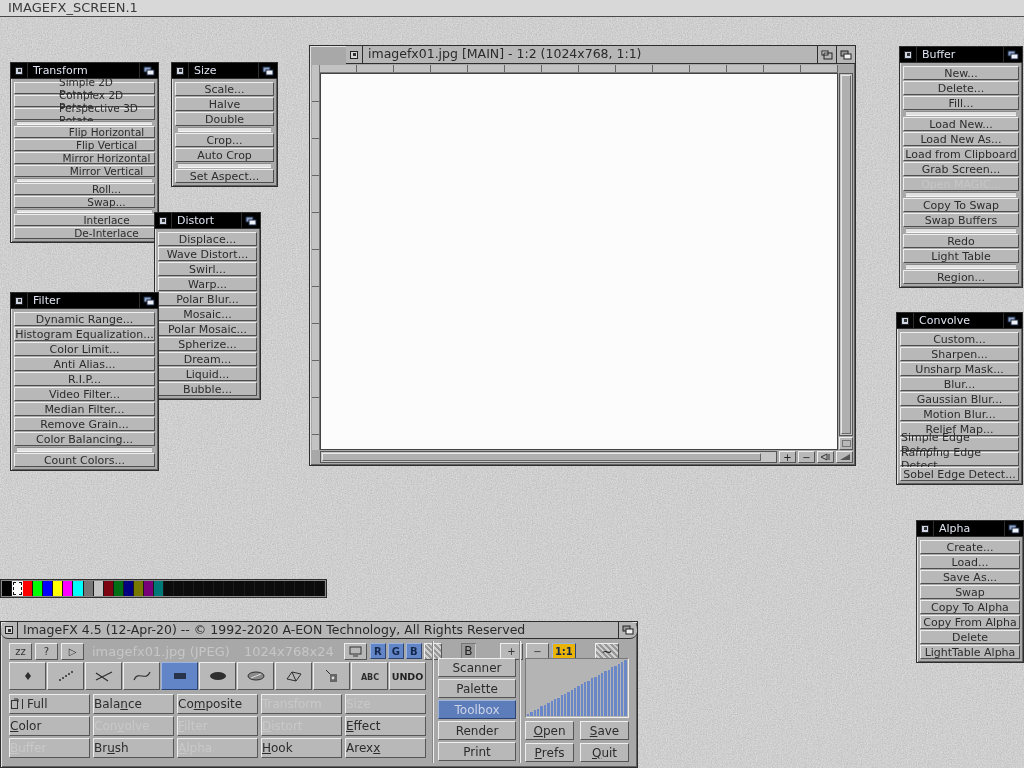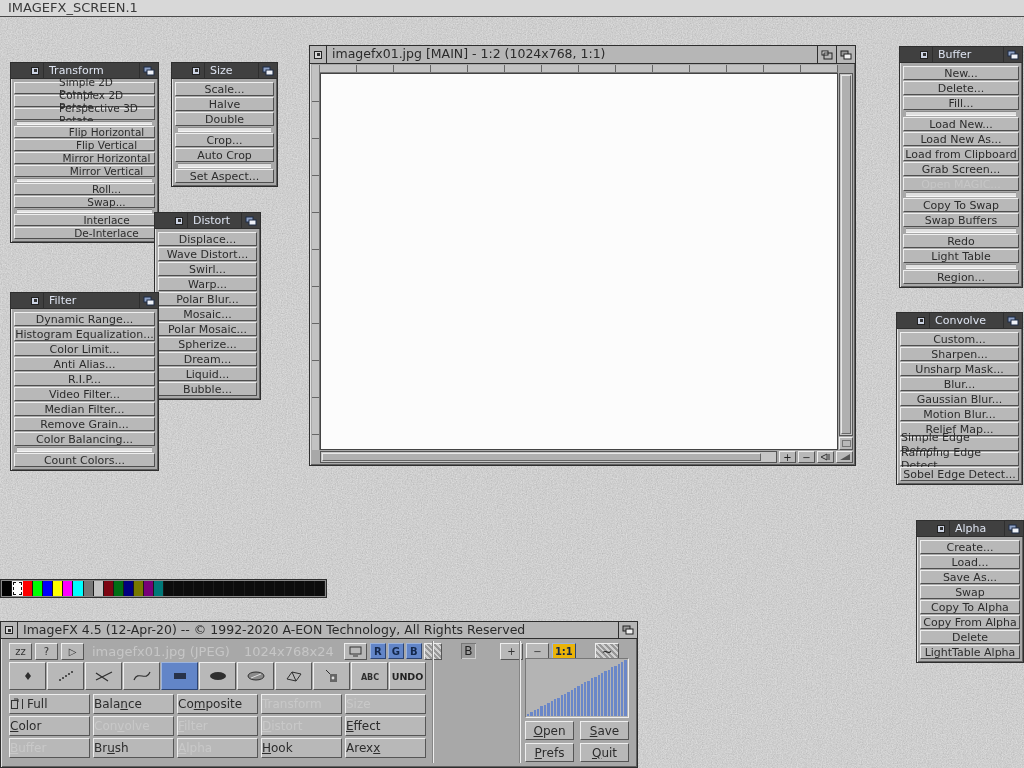--- a/index.html
+++ b/index.html
@@ -8,21 +8,21 @@
 
   .texture { position:absolute; left:0; top:17px; width:1024px; height:751px; z-index:0; }
 
   .screenbar { position:absolute; top:0; left:0; width:1024px; height:17px; background:#d8d8d8;
     border-bottom:1px solid #4a4a4a; color:#3a3a3a; font-size:13px; line-height:16px; padding-left:8px; z-index:5; }
 
   .win { position:absolute; background:#a8a8a8; border:1px solid #2e2e2e;
     box-shadow: inset 1px 1px 0 #e2e2e2, inset -1px -1px 0 #606060; z-index:2; }
 
   .tbar { height:16px; display:flex; align-items:stretch; border-bottom:1px solid #2e2e2e; font-size:11px; }
-  .tbar.blue { background:#404040; color:#dde3f0;padding-left:16px; }
+  .tbar.blue { background:#000000; color:#dde3f0; }
   .tbar.gray { background:#b6b6b6; color:#2a2a2a; }
   .gadget { width:17px; flex:0 0 17px; border-right:1px solid #2e2e2e; display:flex; align-items:center; justify-content:center; }
   .gadget.right { border-right:none; border-left:1px solid #2e2e2e; width:19px; flex:0 0 19px; }
   .cbox { width:8px; height:8px; border:1px solid #222; background:#cdd4e4; display:flex; align-items:center; justify-content:center; }
   .tbar.gray .cbox { background:#d6d6d6; }
   .cbox::after { content:""; width:3px; height:3px; background:#333; }
   .ttext { flex:1; padding-left:5px; line-height:15px; white-space:nowrap; overflow:hidden; }
 
   .plist { padding:3px 3px 3px; display:flex; flex-direction:column; gap:1px; }
   .pbtn { height:14px; display:flex; align-items:center; justify-content:center; font-size:11px;
@@ -36,21 +36,21 @@
   #win-transform { left:10px; top:62px;  width:149px; }
   #win-size      { left:171px; top:62px; width:107px; }
   #win-distort   { left:154px; top:212px; width:107px; }
   #win-filter    { left:10px; top:292px; width:149px; }
   #win-buffer    { left:899px; top:46px; width:124px; }
   #win-convolve  { left:896px; top:312px; width:127px; }
   #win-alpha     { left:916px; top:520px; width:108px; }
 
   
   #win-main { left:309px; top:45px; width:547px; height:421px; }
-  #win-main .tbar { height:18px; font-size:12.5px; }
+  #win-main .tbar { height:18px; font-size:12.5px;margin-left:36px; }
   .mw-content { position:absolute; left:2px; right:2px; top:19px; bottom:2px; }
   .ruler-h { position:absolute; left:8px; right:15px; top:0; height:8px; background:#c2c2c2; border-bottom:1px solid #777;
     background-image:repeating-linear-gradient(90deg, transparent 0 36px, #666 36px 37px); }
   .ruler-v { position:absolute; left:0; top:0; bottom:13px; width:8px; background:#c2c2c2; border-right:1px solid #777;
     background-image:repeating-linear-gradient(180deg, transparent 0 36px, #666 36px 37px); }
   .canvas { position:absolute; left:8px; top:8px; right:15px; bottom:13px; background:#fcfcfc; border:1px solid #444; }
   .vcol { position:absolute; right:0; top:8px; bottom:13px; width:14px; }
   .vtrack { position:absolute; top:0; left:0; right:0; bottom:14px; background:#c6c6c6; border:1px solid #555; }
   .vthumb { position:absolute; inset:1px; background:#b0b0b0; border:1px solid; border-color:#e8e8e8 #666 #666 #e8e8e8; }
   .navbtn { position:absolute; bottom:0; left:0; right:0; height:13px; background:#b8b8b8;
@@ -65,21 +65,21 @@
   
   #win-palette { left:0; top:579px; width:327px; }
   #win-palette .tbar { height:13px; font-size:10.5px; }
   #win-palette .ttext { line-height:12px; }
   .swatches { display:flex; height:17px; padding:1px; background:#888; }
   .swatch { flex:1; border-right:1px solid #1a1a1a; }
   .swatch.selected { border:1px dashed #f4f4f4; outline:1px dashed #111; outline-offset:-2px; }
 
   
   #win-toolbox { left:0; top:621px; width:638px; height:147px; }
-  #win-toolbox .tbar { height:17px; font-size:12.5px; }
+  #win-toolbox .tbar { height:17px; font-size:12.5px;border-radius:7px; }
   .inforow { position:absolute; left:8px; top:20px; height:18px; display:flex; align-items:center; }
   .sbtn { height:17px; min-width:23px; padding:0 3px; margin-right:3px; background:#b8b8b8; color:#333;
     border:1px solid; border-color:#eee #555 #555 #eee; font-size:10px; display:flex; align-items:center; justify-content:center; }
   .ghosttxt { color:#c6c6c6; font-size:13px; white-space:nowrap; }
   .fname { margin-left:5px; width:152px; }
   .fdims { margin-right:10px; }
   .chan { width:16px; height:16px; min-width:16px; padding:0; margin-right:2px; background:#6285c8; color:#14284c;
     font-size:10px; font-weight:bold; border-color:#9db4dd #2c4474 #2c4474 #9db4dd; }
   .dither { background:repeating-linear-gradient(45deg,#989898 0 2px,#cfcfcf 2px 4px); width:18px; min-width:18px; padding:0; }
   .modelbl { margin-left:16px; margin-right:24px; width:15px; height:16px; background:#9b9b9b;
@@ -602,20 +602,27 @@
       <div class="gbtn">
 
         <span>Arex<u>x</u></span>
       </div>
 
   </div>
 
   <div class="vdiv" style="left:431px"></div>
   <div class="vdiv" style="left:518px"></div>
 
+  <div class="rightcol">
+    <div class="rbtn">Scanner</div>
+      <div class="rbtn">Palette</div>
+      <div class="rbtn selected">Toolbox</div>
+      <div class="rbtn">Render</div>
+      <div class="rbtn">Print</div>
+  </div>
 
   <div class="ramp" id="ramp">
       <div class="rbar" style="height: 3%; background: rgb(106, 135, 200);"></div>
       <div class="rbar" style="height: 7%; background: rgb(106, 135, 200);"></div>
       <div class="rbar" style="height: 10%; background: rgb(106, 135, 200);"></div>
       <div class="rbar" style="height: 13%; background: rgb(106, 135, 200);"></div>
       <div class="rbar" style="height: 17%; background: rgb(106, 135, 200);"></div>
       <div class="rbar" style="height: 20%; background: rgb(106, 135, 200);"></div>
       <div class="rbar" style="height: 23%; background: rgb(106, 135, 200);"></div>
       <div class="rbar" style="height: 27%; background: rgb(106, 135, 200);"></div>

